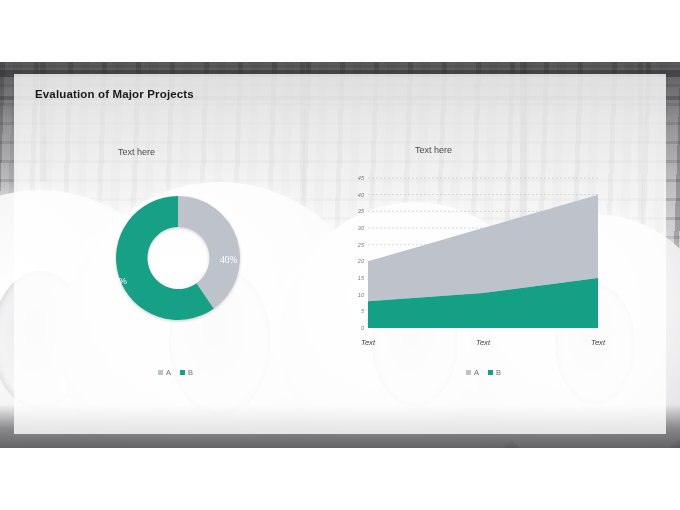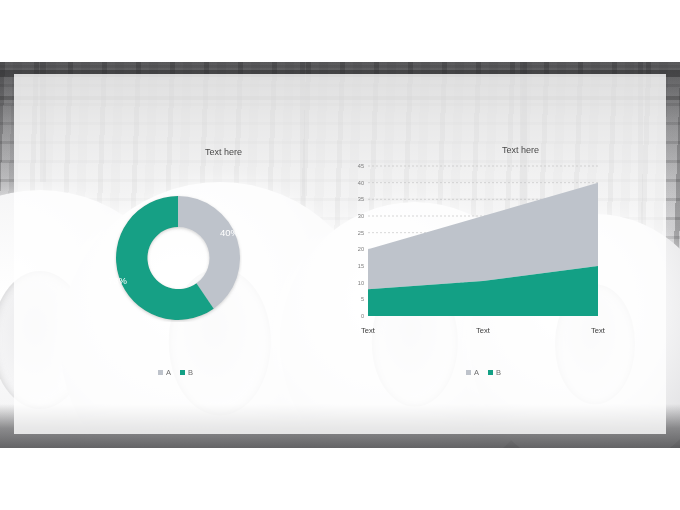--- a/index.html
+++ b/index.html
@@ -102,42 +102,42 @@
     font-weight: bold;
     color: #1a1a1a;
     letter-spacing: .15px;
   }
 
   
   .panel-title {
     position: absolute;
     font-size: 9px;
     color: #4a4a4a;
-    text-align: right;
+    text-align: left;
   }
   #donut-title { left: 118px; top: 147px; width: 124px; }
   #area-title  { left: 415px; top: 145px; width: 124px; }
 
   
   #donut-wrap {
     position: absolute;
     left: 114px;
     top: 194px;
     width: 128px;
     height: 128px;
   }
   #donut-wrap svg { display: block; }
   .donut-label {
     position: absolute;
     font-size: 9.5px;
     color: #ffffff;
     font-weight: normal;
   }
   #donut-pct-b { left: 108px; top: 275px; }
-  #donut-pct-a { left: 220px; top: 227px; }
+  #donut-pct-a { left: 220px; top: 255px; font-family: Liberation Serif, serif; }
 
   
   .legend {
     position: absolute;
     display: flex;
     align-items: center;
     gap: 9px;
     font-size: 7.5px;
     color: #6d6d6d;
   }
@@ -151,23 +151,24 @@
     height: 5px;
     display: inline-block;
   }
   #donut-legend { left: 158px; top: 368px; }
   #area-legend  { left: 466px; top: 368px; }
 
   
   #area-wrap {
     position: absolute;
     left: 340px;
-    top: 160px;
+    top: 172px;
     width: 280px;
     height: 180px;
+    font-style: italic;
   }
   #area-wrap svg { display: block; }
   .ytick {
     font-size: 5.6px;
     fill: #7c7c7c;
     text-anchor: end;
     font-family: "Liberation Sans", sans-serif;
   }
   .xtick {
     font-size: 7.6px;
@@ -199,20 +200,21 @@
         <div class="bore"></div>
       </div>
     <div class="roll r4">
         <div class="bore"></div>
       </div>
     <div class="floor"></div>
   </div>
 
   <div id="card"></div>
 
+  <div id="title">Evaluation of Major Projects</div>
 
   <div class="panel-title" id="donut-title">Text here</div>
 
   <div id="donut-wrap">
     <svg width="128" height="128" viewBox="0 0 128 128">
       <defs>
         <filter id="donutShadow" x="-30%" y="-30%" width="160%" height="160%">
           <feDropShadow dx="0" dy="1.2" stdDeviation="1.6" flood-color="#9a9a9a" flood-opacity="0.45"></feDropShadow>
         </filter>
       </defs>

